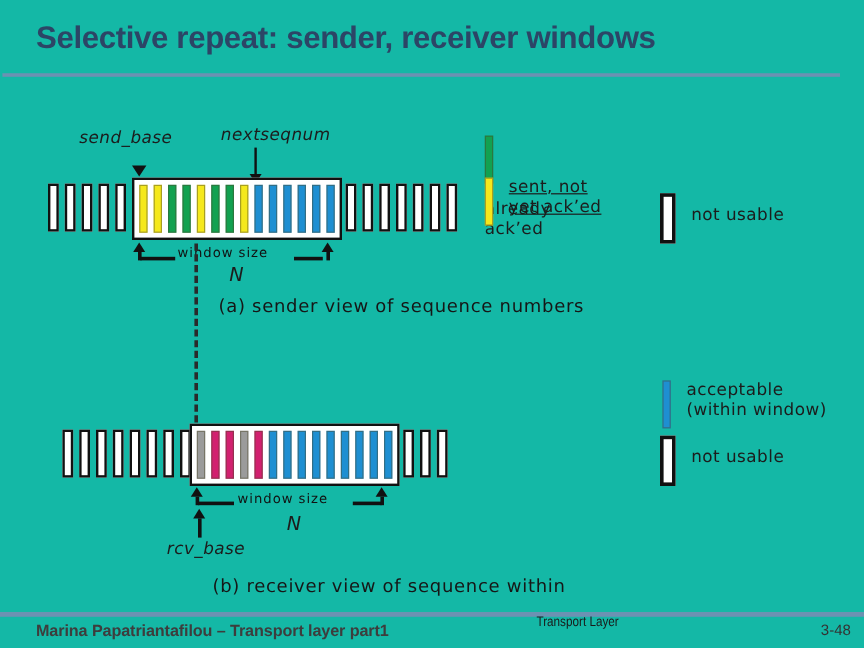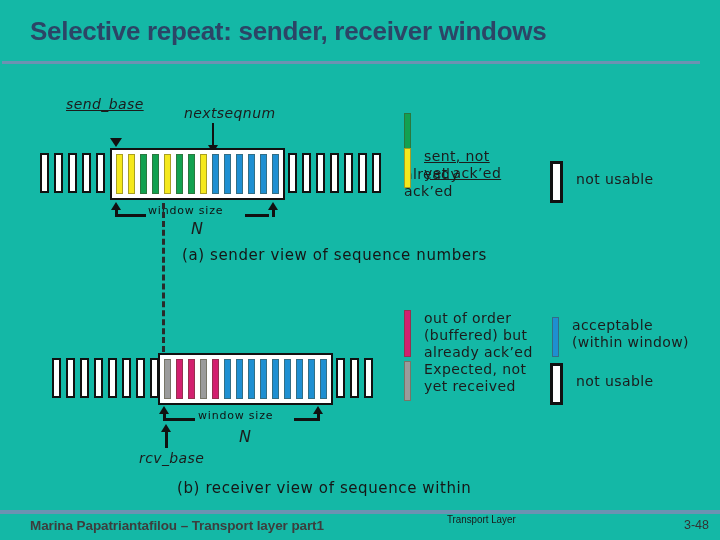--- a/index.html
+++ b/index.html
@@ -66,21 +66,21 @@
   }
 </style>
 </head>
 <body>
 
 <div class="slide">
 
   <div class="title" style="color: rgb(44, 69, 102);">Selective repeat: sender, receiver windows</div>
   <div class="title-rule" style="background: rgb(108, 146, 178);"></div>
 
-  <div class="ilabel" style="left:66px; top:96px;text-decoration:underline;">send_base</div>
+  <div class="ilabel" style="left:66px; top:107px;">send_base</div>
   <div class="ilabel" style="left:184px; top:105px;">nextseqnum</div>
   <div class="tri-down" style="left:110px; top:138px;"></div>
   <div class="vstem" style="left:212px; top:123px; height:24px; width:2px;"></div>
   <div class="tri-down small" style="left:208px; top:145px;"></div>
 
   <div class="bar-group" style="left:40px; top:153px;">
       <div class="bar outline"></div>
       <div class="bar outline"></div>
       <div class="bar outline"></div>
       <div class="bar outline"></div>
@@ -185,31 +185,20 @@
   <div class="tri-up" style="left:313px; top:406px;"></div>
   <div class="ilabel" style="left:239px; top:427px; font-size:16px;">N</div>
 
   <div class="tri-up" style="left:161px; top:424px;"></div>
   <div class="vstem" style="left:165px; top:432px; height:16px;"></div>
   <div class="ilabel" style="left:139px; top:450px;font-style:italic;">rcv_base</div>
 
   <div class="caption" style="left:177px; top:479px;">(b) receiver view of sequence within</div>
 
   <div class="legend-layer rl">
-      <div class="legend-item li-0">
-        <div class="lbar fill" style="background: rgb(210, 32, 111);"></div>
-        <div class="ltext">out of order
-(buffered) but
-already ack’ed</div>
-      </div>
-      <div class="legend-item li-1">
-        <div class="lbar fill" style="background: rgb(155, 155, 155);"></div>
-        <div class="ltext">Expected,  not
-yet received</div>
-      </div>
       <div class="legend-item li-2">
         <div class="lbar fill" style="background: rgb(30, 143, 210);"></div>
         <div class="ltext">acceptable
 (within window)</div>
       </div>
       <div class="legend-item li-3">
         <div class="lbar outline"></div>
         <div class="ltext">not usable</div>
       </div>
     </div>

